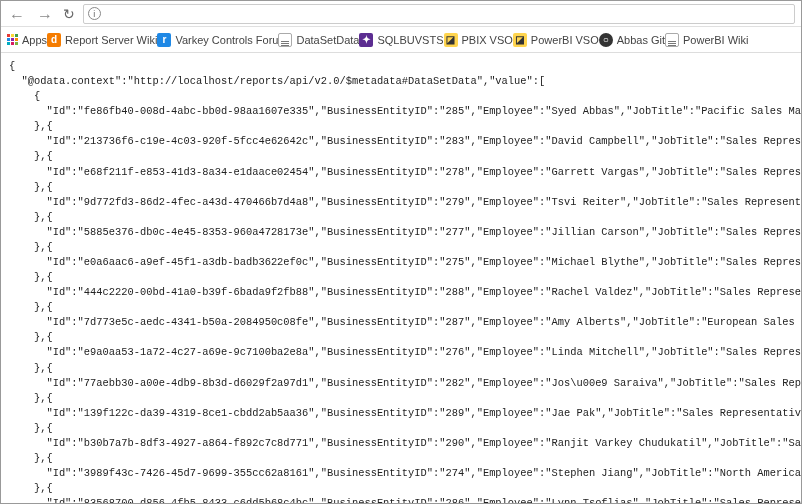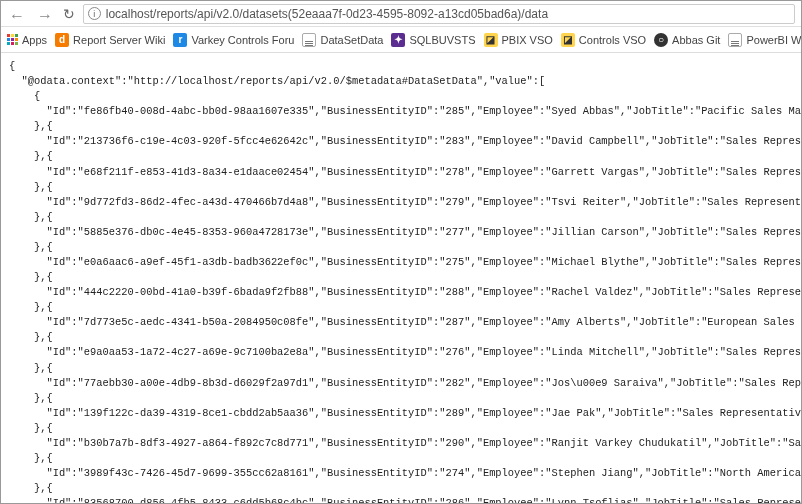--- a/index.html
+++ b/index.html
@@ -55,21 +55,21 @@
     font-size: 9px;
     color: #666;
     margin-right: 5px;
   }
   .bookmarks {
     height: 26px;
     display: flex;
     align-items: center;
     padding: 0 6px;
     border-bottom: 1px solid #ddd;
-    gap: 8px;
+    gap: 0;
     font-size: 11px;
     color: #444;
   }
   .bm-item {
     display: flex;
     align-items: center;
     gap: 4px;
     cursor: pointer;
     white-space: nowrap;
   }
@@ -118,21 +118,20 @@
 </style>
 </head>
 <body>
 
 <div class="toolbar">
   <span class="nav-arrow">←</span>
   <span class="nav-arrow">→</span>
   <span class="reload">↻</span>
   <div class="url-bar">
     <span class="info-icon">i</span>
-    <span>localhost/reports/api/v2.0/datasets(52eaaa7f-0d23-4595-8092-a13cd05bad6a)/data</span>
   </div>
 </div>
 
 <div class="bookmarks">
   <div class="bm-item">
     <span class="apps-icon">
         <span></span>
         <span></span>
         <span></span>
         <span></span>
@@ -159,21 +158,21 @@
   <div class="bm-item">
     <span class="favicon fav-purple">✦</span>
     <span>SQLBUVSTS</span>
   </div>
   <div class="bm-item">
     <span class="favicon fav-yellow">◪</span>
     <span>PBIX VSO</span>
   </div>
   <div class="bm-item">
     <span class="favicon fav-yellow">◪</span>
-    <span>Controls VSO</span>
+    <span>PowerBI VSO</span>
   </div>
   <div class="bm-item">
     <span class="favicon fav-dark">○</span>
     <span>Abbas Git</span>
   </div>
   <div class="bm-item">
     <span class="favicon fav-doc"></span>
     <span>PowerBI Wiki</span>
   </div>
 

